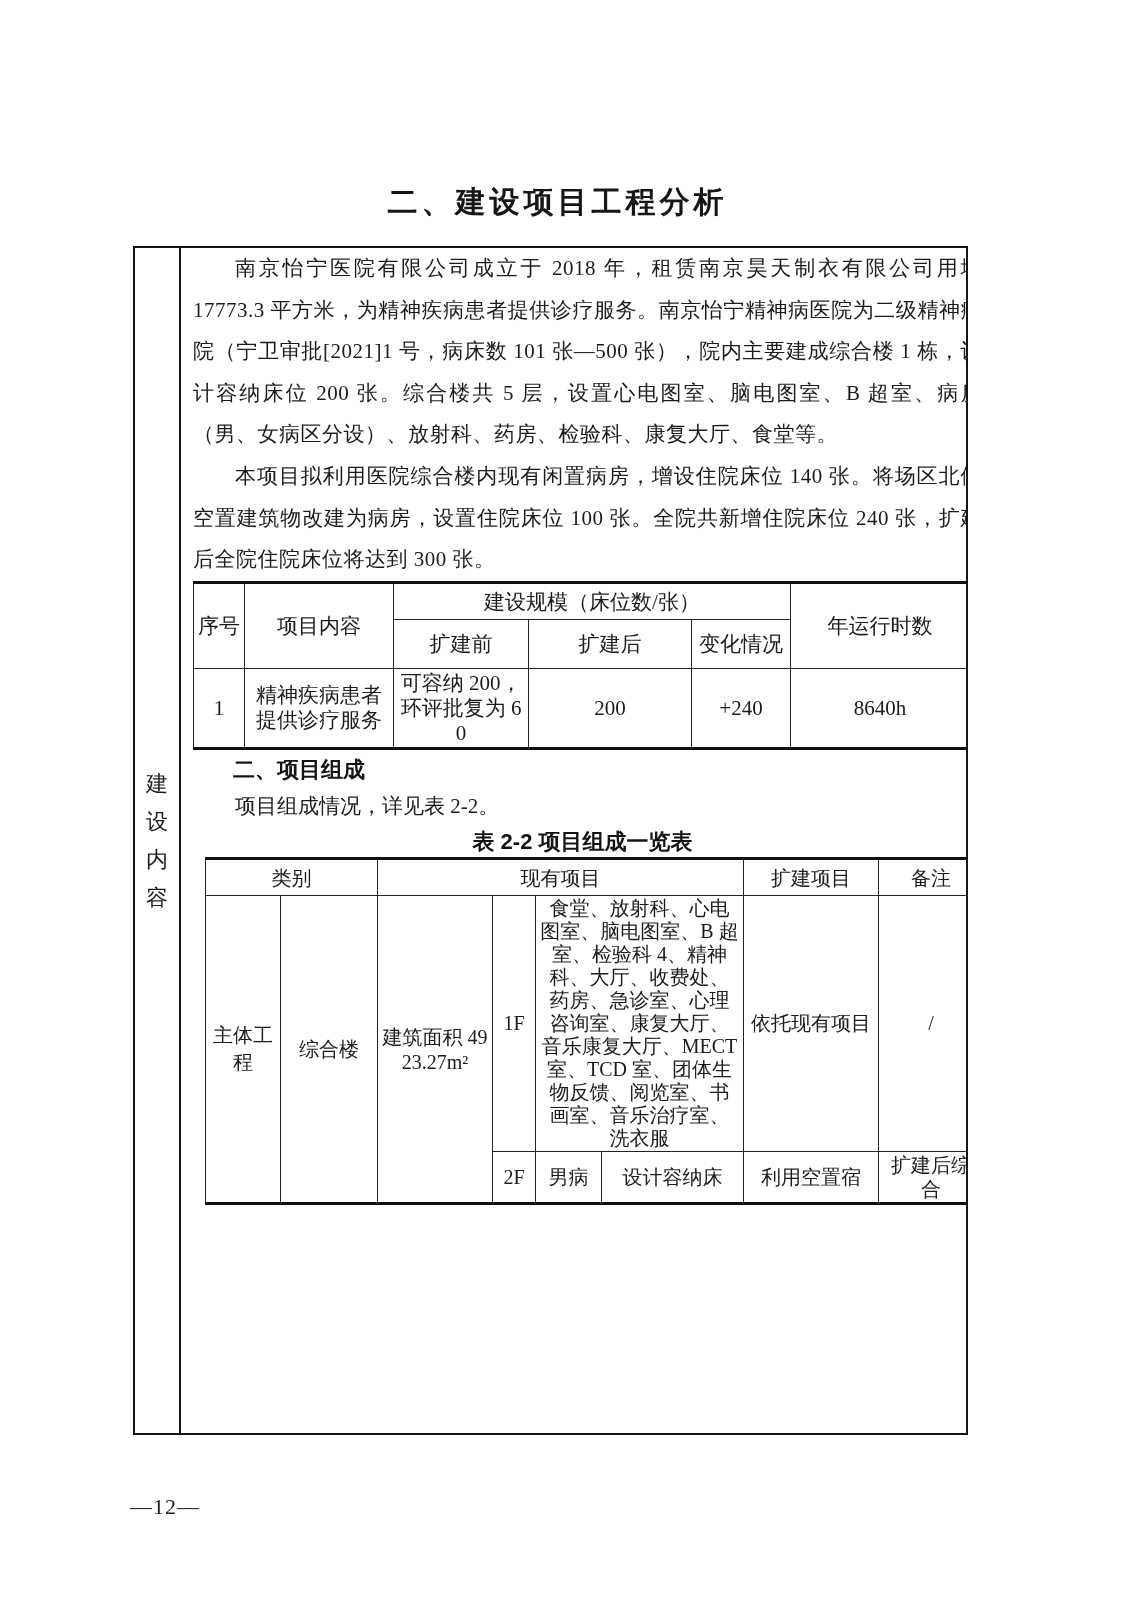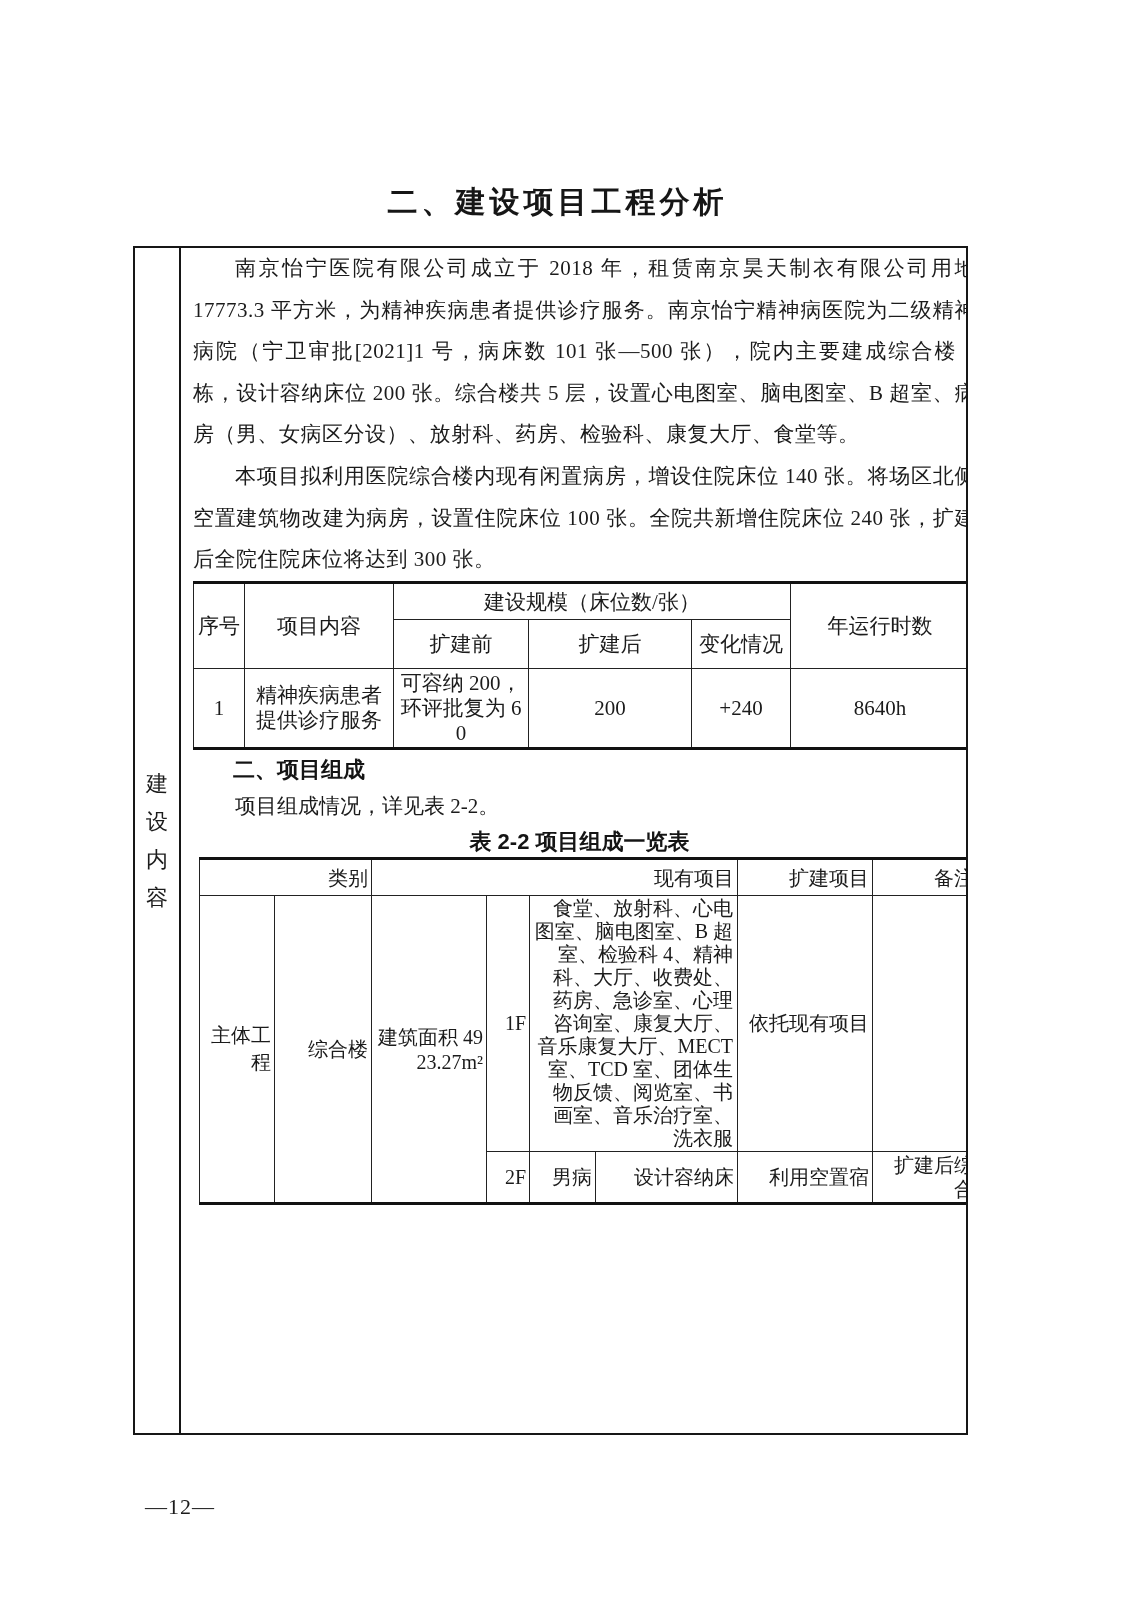--- a/index.html
+++ b/index.html
@@ -102,43 +102,42 @@
     color:var(--ink);
   }
   table.t1{
     margin-left:12px;
     width:776px;
     font-size:21px;
     border-top:3px solid #111;
     border-bottom:3px solid #111;
   }
   table.t2{
-    margin-left:18px;
+    margin-left:24px;
     width:778px;
     font-size:20px;
     border-top:3px solid #111;
     border-bottom:3px solid #111;
-    text-align:right;
   }
   td{
     border:1px solid #222;
     padding:1px 3px;
     vertical-align:middle;
     word-break:break-all;
   }
   .t1 .hrow1 td{height:33px;line-height:30px;}
   .t1 .hrow2 td{height:46px;line-height:28px;}
   .t1 .brow td{height:76px;line-height:25px;}
   .t2 .hrow td{height:33px;line-height:28px;}
   .t2 .rooms-cell{line-height:23px;padding:1px 4px;}
   .t2 .row1f td{height:253px;}
   .t2 .row2f td{height:26px;line-height:24px;overflow:hidden;}
   .page-number{
     position:absolute;
-    left:145px;
+    left:130px;
     top:1494px;
     font-size:22px;
     letter-spacing:1px;
   }
 </style>
 </head>
 <body>
 
 <div class="doc-title">二、建设项目工程分析</div>
 

